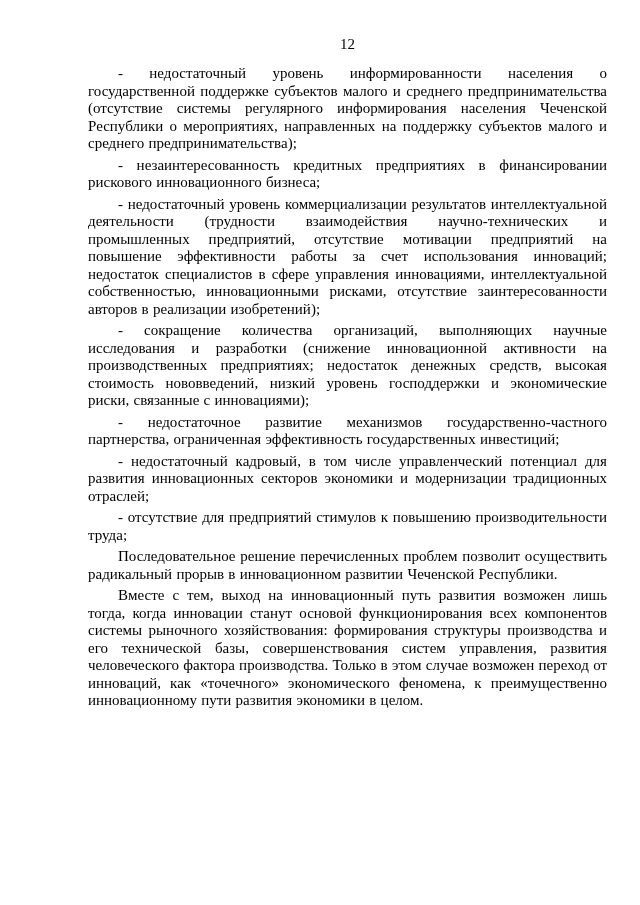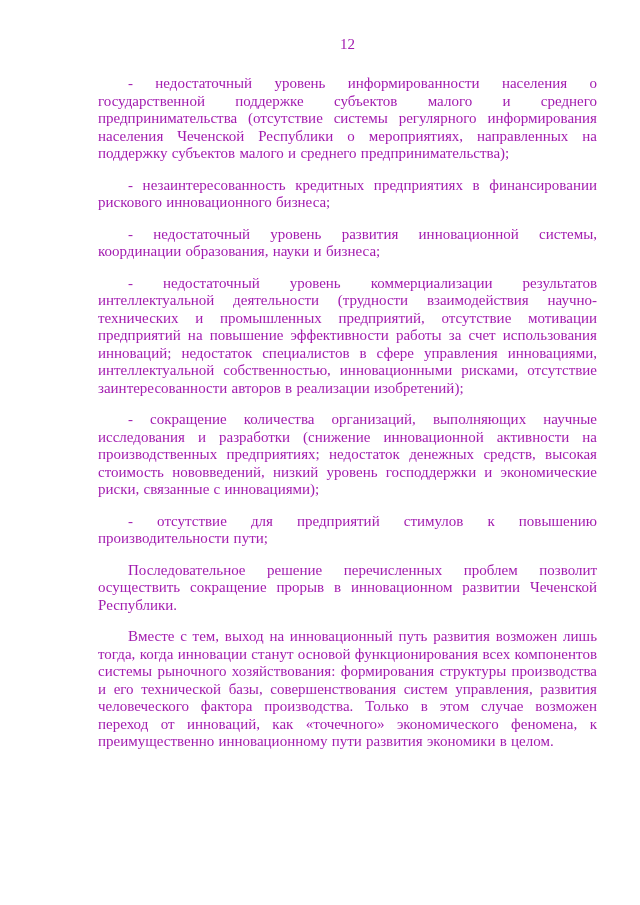--- a/index.html
+++ b/index.html
@@ -7,55 +7,56 @@
     padding: 0;
     background: #ffffff;
   }
   .page {
     position: relative;
     width: 640px;
     height: 755px;
     background: #ffffff;
     overflow: hidden;
     font-family: "Liberation Serif", "DejaVu Serif", serif;
-    color: #a21caf;
+    color: #000000;
   }
   .page-number {
     position: absolute;
     top: 36px;
     left: 84px;
     width: 527px;
     text-align: center;
     font-size: 15px;
     line-height: 17.5px;
   }
   .content {
     position: absolute;
     top: 61px;
     left: 84px;
     width: 527px;
     font-size: 15px;
     line-height: 17.5px;
   }
   .content p {
-    margin: 14px;
+    margin: 4px;
     padding: 0;
     text-align: justify;
     text-indent: 30px;
     word-spacing: 0.5px;
   }
 </style>
 </head>
 <body>
 
 <div class="page">
   <div class="page-number">12</div>
   <div class="content" id="paragraphs">
       <p>- недостаточный уровень информированности населения о государственной поддержке субъектов малого и среднего предпринимательства (отсутствие системы регулярного информирования населения Чеченской Республики о мероприятиях, направленных на поддержку субъектов малого и среднего предпринимательства);</p>
       <p>- незаинтересованность кредитных предприятиях в финансировании рискового инновационного бизнеса;</p>
-      <p>- недостаточный уровень развития инновационной системы, координации образования, науки и бизнеса;</p>
       <p>- недостаточный уровень коммерциализации результатов интеллектуальной деятельности (трудности взаимодействия научно-технических и промышленных предприятий, отсутствие мотивации предприятий на повышение эффективности работы за счет использования инноваций; недостаток специалистов в сфере управления инновациями, интеллектуальной собственностью, инновационными рисками, отсутствие заинтересованности авторов в реализации изобретений);</p>
       <p>- сокращение количества организаций, выполняющих научные исследования и разработки (снижение инновационной активности на производственных предприятиях; недостаток денежных средств, высокая стоимость нововведений, низкий уровень господдержки и экономические риски, связанные с инновациями);</p>
-      <p>- отсутствие для предприятий стимулов к повышению производительности пути;</p>
-      <p>Последовательное решение перечисленных проблем позволит осуществить сокращение прорыв в инновационном развитии Чеченской Республики.</p>
+      <p>- недостаточное развитие механизмов государственно-частного партнерства, ограниченная эффективность государственных инвестиций;</p>
+      <p>- недостаточный кадровый, в том числе управленческий потенциал для развития инновационных секторов экономики и модернизации традиционных отраслей;</p>
+      <p>- отсутствие для предприятий стимулов к повышению производительности труда;</p>
+      <p>Последовательное решение перечисленных проблем позволит осуществить радикальный прорыв в инновационном развитии Чеченской Республики.</p>
       <p>Вместе с тем, выход на инновационный путь развития возможен лишь тогда, когда инновации станут основой функционирования всех компонентов системы рыночного хозяйствования: формирования структуры производства и его технической базы, совершенствования систем управления, развития человеческого фактора производства. Только в этом случае возможен переход от инноваций, как «точечного» экономического феномена, к преимущественно инновационному пути развития экономики в целом.</p>
     </div>
 </div>
 
 </body></html>

